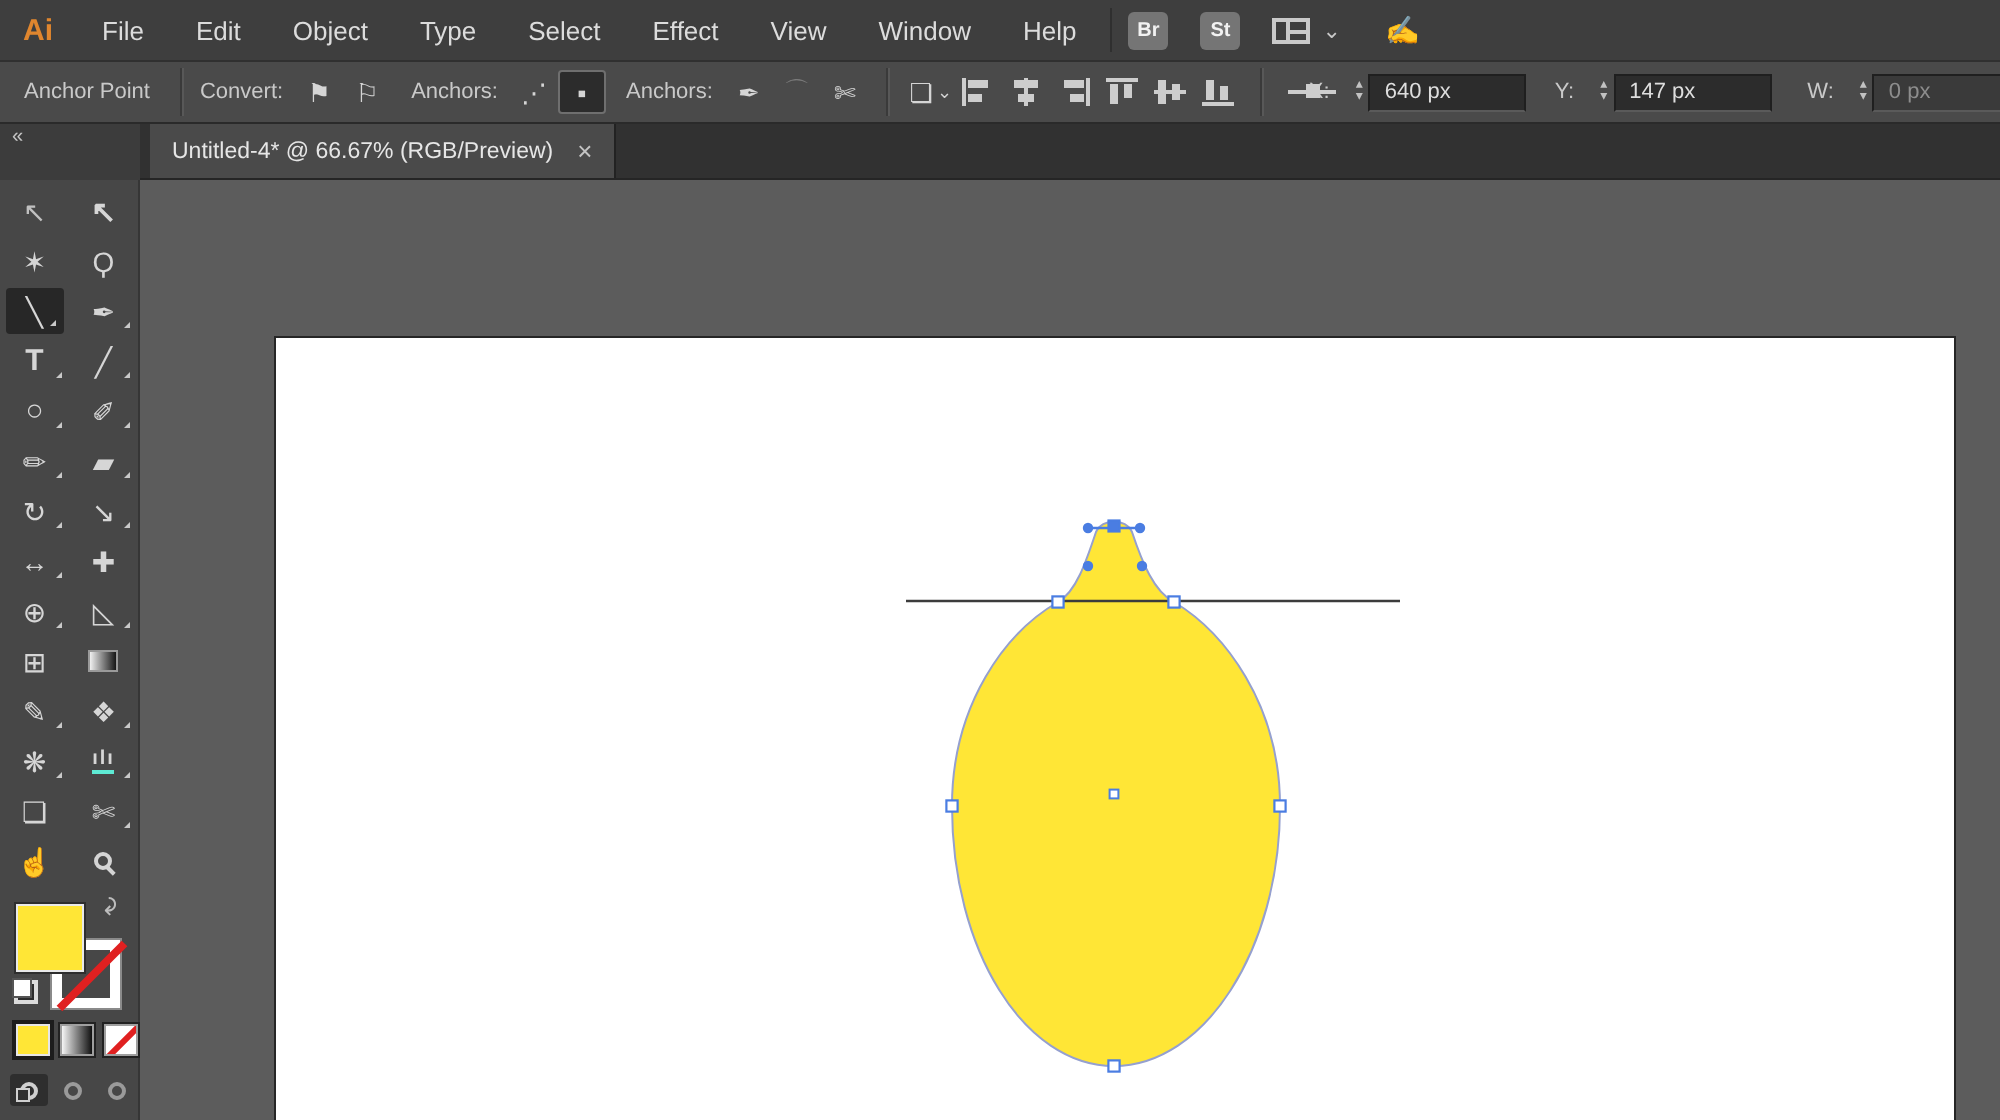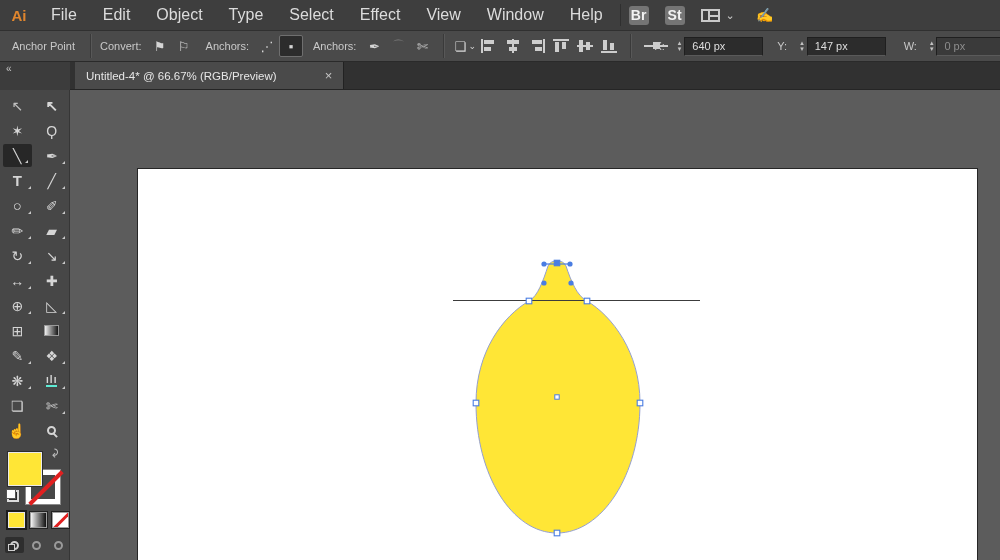--- a/index.html
+++ b/index.html
@@ -8,25 +8,25 @@
     position:relative; width:1000px; height:560px; overflow:hidden;
     background:#bef264; font-family:"Liberation Sans", sans-serif;
     -webkit-user-select:none; user-select:none;
   }
   
   .menubar {
     position:absolute; left:0; top:0; width:1000px; height:30px;
     background:#3e3e3e; display:flex; align-items:center; color:#dcdcdc;
   }
   .logo { width:38px; text-align:center; font-weight:bold; font-size:15px; color:#e0862e; }
-  .mitem { padding:0 13px; font-size:16px; height:30px; display:flex; align-items:center; cursor:default;text-align:right; }
+  .mitem { padding:0 13px; font-size:13px; height:30px; display:flex; align-items:center; cursor:default;text-align:right; }
   .mb-sep { width:1px; height:22px; background:#2f2f2f; margin:0 8px 0 4px; }
   .appbtn {
     width:20px; height:19px; background:#757575; color:#f2f2f2; border-radius:3px;
-    font-size:14px; font-weight:bold; display:flex; align-items:center; justify-content:center;
+    font-size:10px; font-weight:bold; display:flex; align-items:center; justify-content:center;
     margin-right:16px;
   }
   .wsicon { width:19px; height:13px; border:2px solid #c9c9c9; position:relative; margin-right:6px; }
   .wsicon::before { content:""; position:absolute; left:5px; top:0; bottom:0; width:2px; background:#c9c9c9; }
   .wsicon::after  { content:""; position:absolute; left:7px; top:4px; right:0; height:2px; background:#c9c9c9; }
   .chev { font-size:11px; color:#c9c9c9; margin-right:22px; }
   .gpu { font-size:14px; color:#8f8f8f; }
   
   .controlbar {
     position:absolute; left:0; top:30px; width:1000px; height:32px;
@@ -79,21 +79,21 @@
     background:#cfcfcf; transform:rotate(-35deg); }
   
   .panelhead { position:absolute; left:0; top:62px; width:70px; height:28px; background:#3c3c3c; }
   .collapse { position:absolute; left:6px; top:1px; font-size:10px; color:#c4c4c4; letter-spacing:-1px; }
   .tabbar {
     position:absolute; left:70px; top:62px; width:930px; height:28px; background:#313131;
     border-bottom:1px solid #252525; display:flex; align-items:stretch;
   }
   .doc-tab {
     margin-left:5px; background:#4a4a4a; display:flex; align-items:center; padding:0 11px;
-    font-size:11.5px; color:#e6e6e6; border-right:1px solid #222;gap:36px;
+    font-size:11.5px; color:#e6e6e6; border-right:1px solid #222;
   }
   .tab-close { margin-left:12px; color:#c4c4c4; font-size:13px; line-height:10px; }
   
   .toolpanel {
     position:absolute; left:0; top:90px; width:70px; height:470px;
     background:#474747; border-right:1px solid #363636;
   }
   .tools { display:grid; grid-template-columns:1fr 1fr; grid-auto-rows:25px; padding-top:3px; }
   .tool { position:relative; display:flex; align-items:center; justify-content:center;
     color:#d6d6d6; font-size:14px; cursor:default; }

